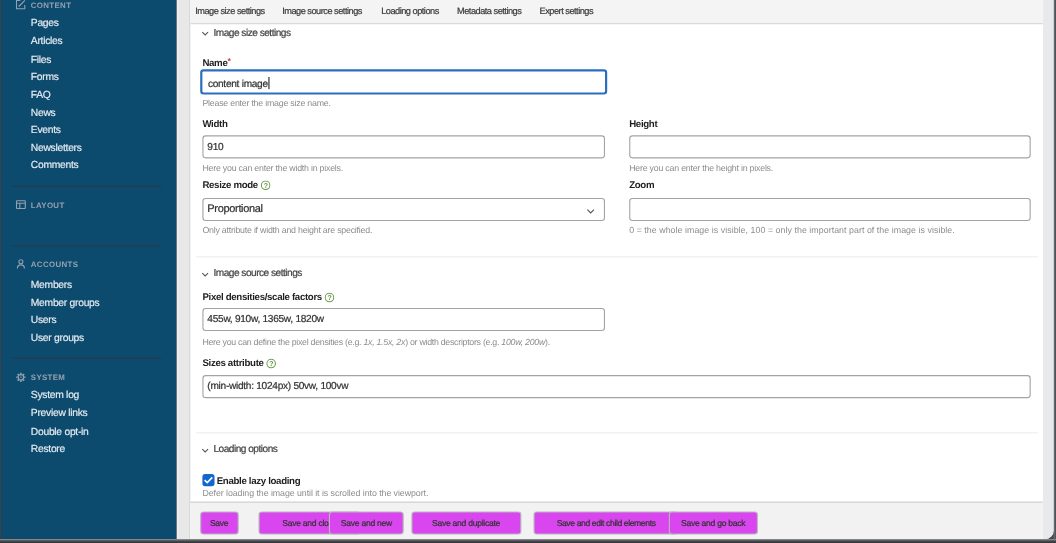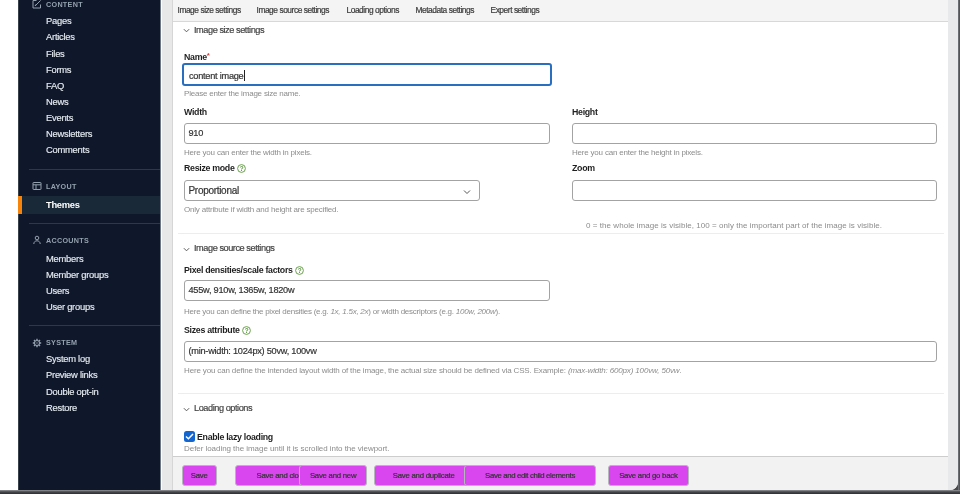--- a/index.html
+++ b/index.html
@@ -1,21 +1,21 @@
 <!DOCTYPE html>
 <html><head>
 <meta charset="utf-8">
 <style>
   html,body{margin:0;padding:0;}
   body{width:960px;height:494px;overflow:hidden;background:#47494d;font-family:"Liberation Sans",sans-serif;position:relative;-webkit-font-smoothing:antialiased;}
   .win{position:absolute;left:0;top:0;width:958px;height:490px;background:#fff;border-bottom-right-radius:8px;overflow:hidden;}
   .rightstrip{position:absolute;right:0;top:0;width:2px;height:490px;background:linear-gradient(to right,#777b80,#44474b);}
 
   
-  .sidebar{position:absolute;left:0;top:0;width:192px;height:490px;background:#0f172a;margin-left:18px;}
+  .sidebar{position:absolute;left:0;top:0;width:192px;height:490px;background:#0c4a6e;}
   .sidebar .ledge{position:absolute;left:0;top:0;width:1px;height:100%;background:#39424c;}
   .shead{position:absolute;left:14px;display:flex;align-items:center;gap:4px;color:#94a1ae;font-size:7.2px;letter-spacing:0.3px;font-weight:bold;}
   .shead svg{flex:0 0 auto;}
   .snav{position:absolute;left:28px;margin:0;padding:0;list-style:none;color:#e6ecf1;font-size:9.4px;letter-spacing:-0.25px;-webkit-text-stroke:0.15px #e6ecf1;}
   .snav li{height:16.1px;line-height:16.1px;}
   .sdiv{position:absolute;left:11px;width:136px;height:1px;background:#2e3945;}
   .theme-row{position:absolute;left:0;top:196px;width:160px;height:17.5px;background:#1a2938;}
   .theme-row .bar{position:absolute;left:0;top:0;width:3.5px;height:100%;background:#f8830a;}
   .theme-row .txt{position:absolute;left:28px;top:0;line-height:17.5px;color:#fff;font-size:9.4px;font-weight:bold;letter-spacing:-0.3px;}
 
@@ -72,24 +72,20 @@
         <li>Comments</li>
     </ul>
     <div class="sdiv" style="top:168.5px;"></div>
     <div class="shead" style="top:179px;height:14px;text-align:right;">
       <svg width="10" height="10" viewBox="0 0 10 10" fill="none" stroke="#94a1ae" stroke-width="1">
         <rect x="1" y="1.5" width="8" height="7" rx="0.5"></rect>
         <path d="M1 3.8 h8 M4 3.8 v4.7"></path>
       </svg>
       <span>LAYOUT</span>
     </div>
-    <div class="theme-row">
-        <div class="bar"></div>
-        <div class="txt">Themes</div>
-      </div>
     <div class="sdiv" style="top:222.8px;"></div>
     <div class="shead" style="top:233px;height:14px;">
       <svg width="10" height="10" viewBox="0 0 10 10" fill="none" stroke="#94a1ae" stroke-width="1">
         <circle cx="5" cy="3" r="1.8"></circle>
         <path d="M1.8 9 c0-2 1.4-3.2 3.2-3.2 s3.2 1.2 3.2 3.2"></path>
       </svg>
       <span>ACCOUNTS</span>
     </div>
     <ul class="snav" style="top:251px;">
       <li>Members</li>
@@ -140,51 +136,50 @@
     <div class="help" style="left:11px;top:148px;text-align:center;">Here you can enter the width in pixels.</div>
 
     <div class="lbl" style="left:399px;top:106.5px;">Height</div>
     <div class="inp" style="left:399px;top:122.5px;width:365px;"></div>
     <div class="help" style="left:399px;top:148px;">Here you can enter the height in pixels.</div>
 
     <div class="lbl" style="left:11px;top:162.5px;">Resize mode <svg class="grnq" width="9" height="9" viewBox="0 0 9 9">
           <circle cx="4.5" cy="4.5" r="3.9" fill="none" stroke="#6ba14b" stroke-width="1"></circle>
           <text x="4.5" y="6.7" font-size="6.4" font-weight="bold" fill="#5a9440" text-anchor="middle" font-family="Liberation Sans">?</text>
         </svg></div>
-    <div class="inp" style="left:11px;top:179.5px;width:296px;font-size:10px;letter-spacing:-0.3px;">Proportional
+    <div class="inp" style="left:11px;top:179.5px;width:366px;font-size:10px;letter-spacing:-0.3px;">Proportional
       <svg class="selchev" width="8" height="8" viewBox="0 0 8 8" fill="none" stroke="#555" stroke-width="1">
           <path d="M1 2.5 L4 5.5 L7 2.5"></path>
         </svg>
     </div>
     <div class="help" style="left:11px;top:205px;">Only attribute if width and height are specified.</div>
 
     <div class="lbl" style="left:399px;top:162.5px;">Zoom</div>
     <div class="inp" style="left:399px;top:179.5px;width:365px;"></div>
-    <div class="help" style="left:399px;top:221px;letter-spacing:0.05px;margin-left:14px;">0 = the whole image is visible, 100 = only the important part of the image is visible.</div>
+    <div class="help" style="left:399px;top:205px;letter-spacing:0.05px;">0 = the whole image is visible, 100 = only the important part of the image is visible.</div>
 
     <div class="secline" style="top:233px;"></div>
 
     <svg class="chev" style="left:10px;top:245.5px;" viewBox="0 0 8 8" fill="none" stroke="#555" stroke-width="1.1">
         <path d="M1 2.5 L4 5.5 L7 2.5"></path>
       </svg>
     <div class="sechead" style="left:21px;top:242.5px;">Image source settings</div>
 
     <div class="lbl" style="left:11px;top:264.5px;">Pixel densities/scale factors <svg class="grnq" width="9" height="9" viewBox="0 0 9 9">
           <circle cx="4.5" cy="4.5" r="3.9" fill="none" stroke="#6ba14b" stroke-width="1"></circle>
           <text x="4.5" y="6.7" font-size="6.4" font-weight="bold" fill="#5a9440" text-anchor="middle" font-family="Liberation Sans">?</text>
         </svg></div>
     <div class="inp" style="left:11px;top:280px;width:366px;">455w, 910w, 1365w, 1820w</div>
     <div class="help" style="left:11px;top:307px;letter-spacing:-0.25px;text-align:right;">Here you can define the pixel densities (e.g. <i>1x, 1.5x, 2x</i>) or width descriptors (e.g. <i>100w, 200w</i>).</div>
 
     <div class="lbl" style="left:11px;top:324.5px;">Sizes attribute <svg class="grnq" width="9" height="9" viewBox="0 0 9 9">
           <circle cx="4.5" cy="4.5" r="3.9" fill="none" stroke="#6ba14b" stroke-width="1"></circle>
           <text x="4.5" y="6.7" font-size="6.4" font-weight="bold" fill="#5a9440" text-anchor="middle" font-family="Liberation Sans">?</text>
         </svg></div>
     <div class="inp" style="left:11px;top:341px;width:753px;">(min-width: 1024px) 50vw, 100vw</div>
-    <div class="help" style="left:11px;top:366px;letter-spacing:-0.15px;">Here you can define the intended layout width of the image, the actual size should be defined via CSS. Example: <i>(max-width: 600px) 100vw, 50vw</i>.</div>
 
     <div class="secline" style="top:393px;"></div>
 
     <svg class="chev" style="left:10px;top:405.5px;" viewBox="0 0 8 8" fill="none" stroke="#555" stroke-width="1.1">
         <path d="M1 2.5 L4 5.5 L7 2.5"></path>
       </svg>
     <div class="sechead" style="left:21px;top:402.5px;">Loading options</div>
 
     <div class="cbx" style="left:11px;top:431px;">
         <svg width="9" height="7" viewBox="0 0 9 7" fill="none" stroke="#fff" stroke-width="1.5">
@@ -192,19 +187,19 @@
         </svg>
       </div>
     <div class="lbl" style="left:24px;top:432px;">Enable lazy loading</div>
     <div class="help" style="left:11px;top:444px;letter-spacing:-0.05px;">Defer loading the image until it is scrolled into the viewport.</div>
 
     <div class="btnbar">
       <div class="btn" style="left:8.7px;width:35px;">Save</div>
       <div class="btn" style="left:62px;width:93px;">Save and close</div>
       <div class="btn" style="left:125.7px;width:68.8px;">Save and new</div>
       <div class="btn" style="left:200.7px;width:100px;">Save and duplicate</div>
-      <div class="btn" style="left:291px;width:132px;letter-spacing:-0.35px;text-align:center;">Save and edit child elements</div>
+      <div class="btn" style="left:312px;width:132px;letter-spacing:-0.35px;text-align:center;">Save and edit child elements</div>
       <div class="btn" style="left:434.6px;width:81.5px;">Save and go back</div>
     </div>
   </div>
 </div>
 <div class="rightstrip"></div>
 <div class="botstrip"></div>
 
 </body></html>

